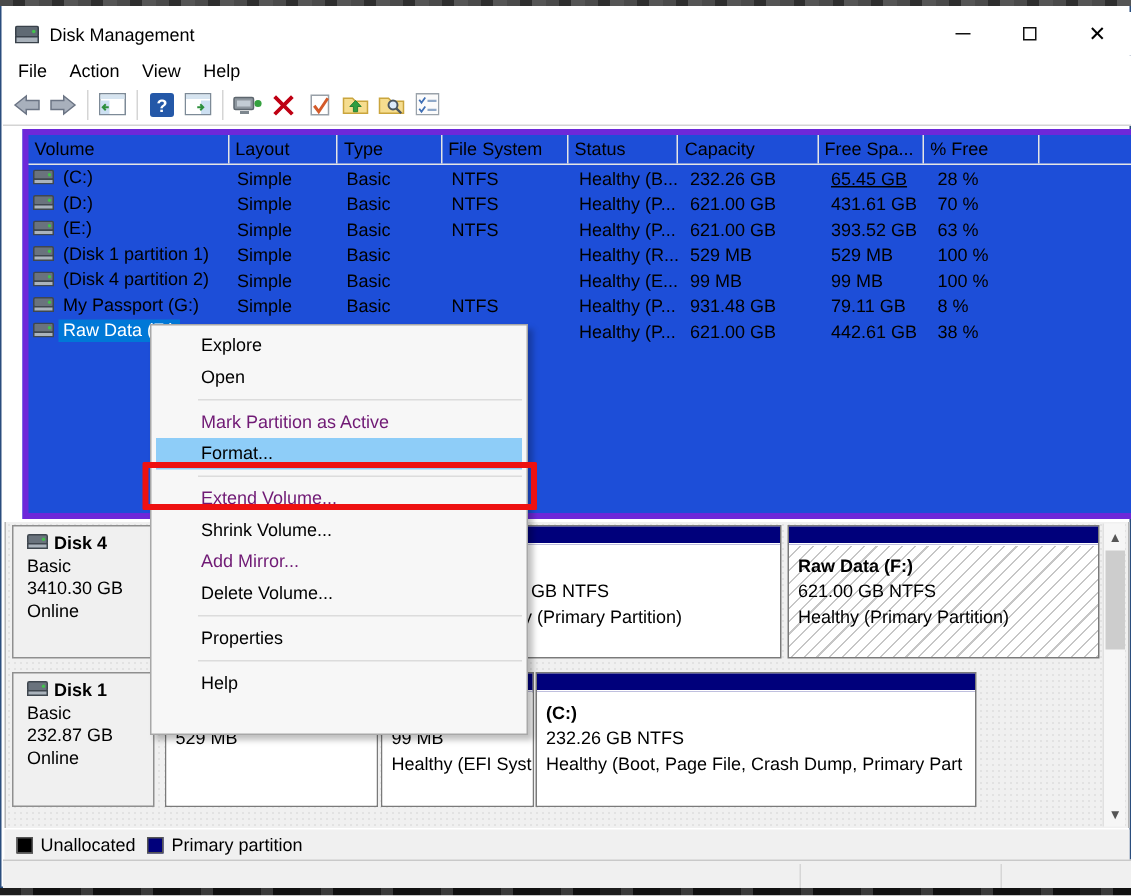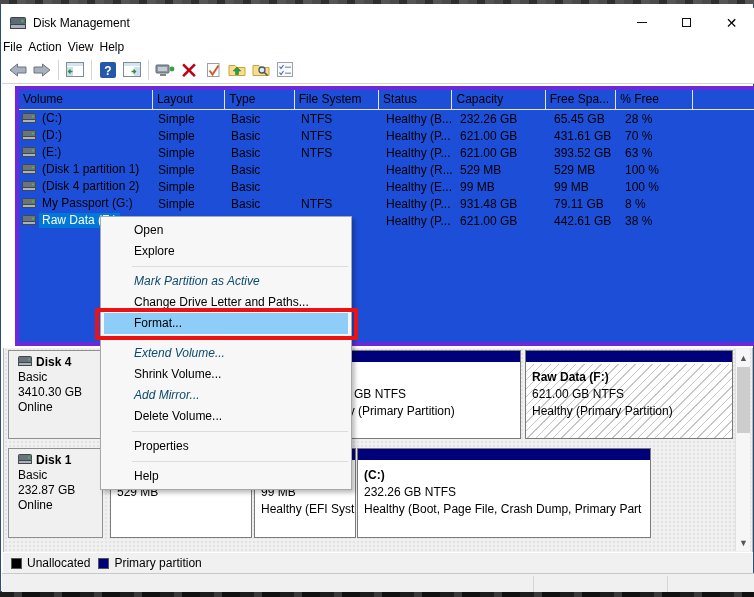--- a/index.html
+++ b/index.html
@@ -21,21 +21,21 @@
   .title-icon { margin-left:8px; width:16px; height:12px; }
   .title-text { margin-left:7px; }
   .captions { position:absolute; right:0; top:0; height:29px; display:flex; }
   .cap { width:45px; height:29px; display:flex; align-items:center; justify-content:center; }
   .cap-min i { display:block; width:10px; height:1px; background:#111; }
   .cap-max i { display:block; width:9px; height:9px; border:1px solid #111; }
   .cap-close { font-size:14px; font-weight:400; }
 
   
   .menubar { position:absolute; left:1px; top:33px; width:752px; height:19px; background:#fff; display:flex; align-items:center; }
-  .menubar span { margin-left:1px; margin-right:5px; }
+  .menubar span { margin-left:10px; margin-right:5px; }
 
   
   .toolbar { position:absolute; left:1px; top:52px; width:752px; height:28px; background:#fff;
     border-bottom:1px solid #d4d4d4; display:flex; align-items:center; padding-left:4px; }
   .tbi { height:24px; min-width:22px; display:flex; align-items:center; justify-content:center; margin:0 1px; }
   .tbsep { width:1px; height:20px; background:#d5d5d5; margin:0 4px; }
 
   
   .listpane { position:absolute; left:14px; top:82px; width:750px; height:260px; background:#1d4ed8; border:4px solid #6d28d9; }
   .lheader { display:flex; height:20px; border-bottom:1px solid #e5e5e5; }
@@ -74,21 +74,21 @@
   .legend { position:absolute; left:2px; top:549px; width:750px; height:20px; background:#f0f0f0; display:flex; align-items:center; }
   .lgitem { display:flex; align-items:center; margin-left:8px; }
   .lgswatch { width:11px; height:11px; margin-right:5px; border:1px solid #555; }
   .statusbar { position:absolute; left:1px; top:569px; width:752px; height:23px; background:#f0f0f0; border-top:1px solid #c9c9c9; }
   .stdiv { position:absolute; top:2px; bottom:2px; width:1px; background:#d6d6d6; }
 
   
   .ctxmenu { position:absolute; left:100px; top:216px; width:252px; height:274px; z-index:50;
     background:#f7f7f7; border:1px solid #a8a8a8; box-shadow:3px 3px 4px rgba(0,0,0,.25); padding-top:3px; }
   .mi { height:21px; line-height:21px; padding-left:33px; white-space:nowrap; }
-  .mi.disabled { color:#0c4a6e;font-style:italic; }
+  .mi.disabled { color:#701a75; }
   .mi.hilite { background:#8ecdf8; margin:0 3px; padding-left:30px; }
   .msep { height:9px; position:relative; }
   .msep i { position:absolute; left:31px; right:3px; top:4px; height:1px; background:#dcdcdc; display:block; }
 
   
   .annot { position:absolute; left:95px; top:308px; width:263px; height:32px;
     border:4px solid #ee1111; z-index:60; border-radius:1px; }
 </style>
 </head>
 <body>
@@ -220,21 +220,21 @@
                   <rect x="0.5" y="6.5" width="13" height="3" fill="#aab3bc" stroke="#3f474f"></rect>
                   <circle cx="11" cy="3.5" r="1.1" fill="#41c24b"></circle>
                 </svg></span>
               <span class="vlabel">(C:)</span>
             </div>
             <div class="cell" style="width: 73px;">Simple</div>
             <div class="cell" style="width: 70px;">Basic</div>
             <div class="cell" style="width: 85px;">NTFS</div>
             <div class="cell" style="width: 74px;">Healthy (B...</div>
             <div class="cell" style="width: 94px;">232.26 GB</div>
-            <div class="cell" style="width: 71px;">65.45 GB</div>
+            <div class="cell" style="width: 71px; text-decoration: underline;">65.45 GB</div>
             <div class="cell" style="width: 77px;">28 %</div>
           </div>
           <div class="lrow">
             <div class="vcell" style="width: 135px;">
               <span><svg width="14" height="10">
                   <rect x="0.5" y="0.5" width="13" height="6" rx="1" fill="#6a737d" stroke="#3f474f"></rect>
                   <rect x="0.5" y="6.5" width="13" height="3" fill="#aab3bc" stroke="#3f474f"></rect>
                   <circle cx="11" cy="3.5" r="1.1" fill="#41c24b"></circle>
                 </svg></span>
               <span class="vlabel">(D:)</span>
@@ -423,27 +423,26 @@
         </div>
       </div>
 
     <div class="statusbar">
       <div class="stdiv" style="left:531px"></div>
       <div class="stdiv" style="left:665px"></div>
     </div>
   </div>
 
   <div class="ctxmenu">
+      <div class="mi">Explore</div>
       <div class="mi">Open</div>
-      <div class="mi">Explore</div>
       <div class="msep">
         <i></i>
       </div>
       <div class="mi disabled">Mark Partition as Active</div>
-      <div class="mi">Change Drive Letter and Paths...</div>
       <div class="mi hilite">Format...</div>
       <div class="msep">
         <i></i>
       </div>
       <div class="mi disabled">Extend Volume...</div>
       <div class="mi">Shrink Volume...</div>
       <div class="mi disabled">Add Mirror...</div>
       <div class="mi">Delete Volume...</div>
       <div class="msep">
         <i></i>

